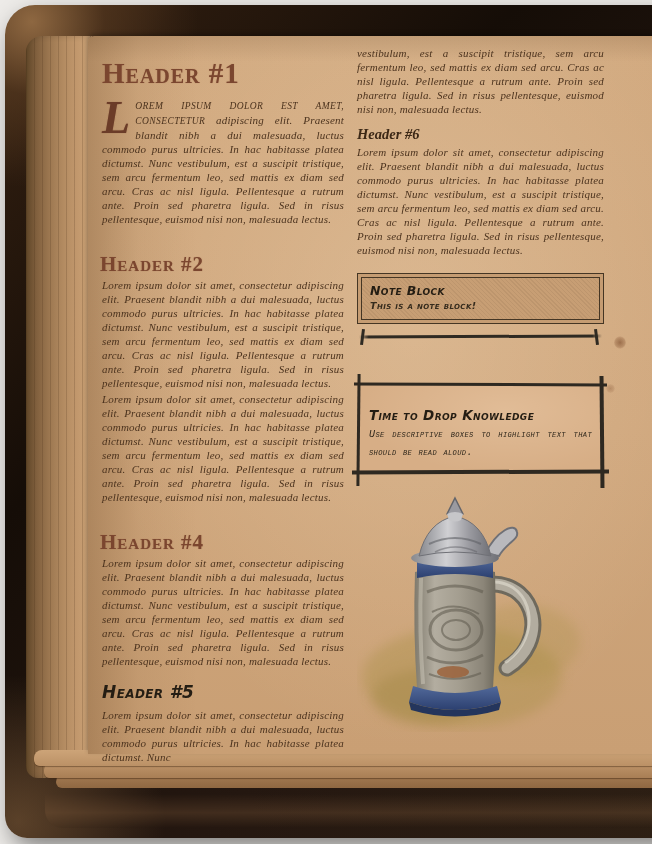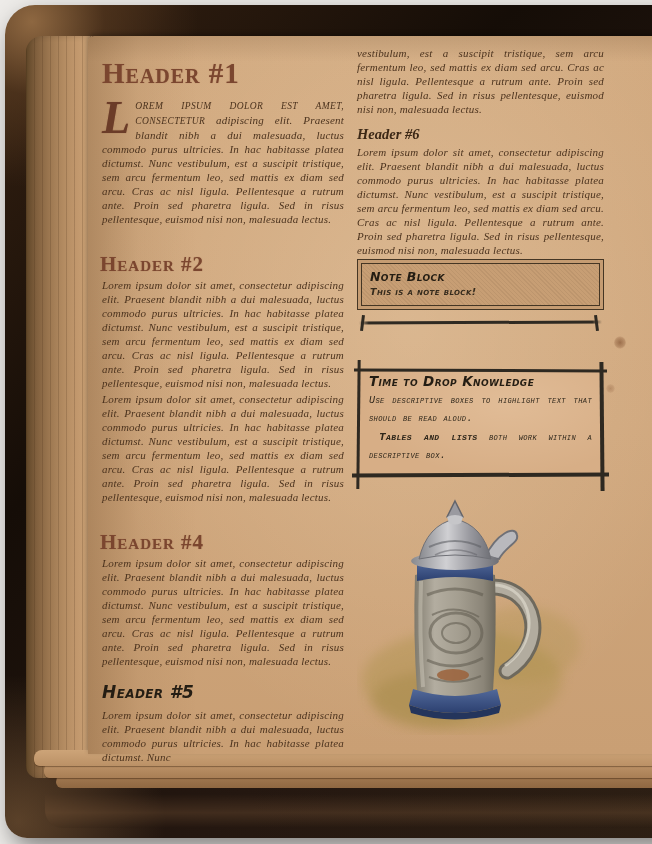--- a/index.html
+++ b/index.html
@@ -75,21 +75,21 @@
 
   .dropcap {
     float:left; font-family:"Liberation Serif", serif; font-weight:700;
     font-size:46px; line-height:36px; color:#6b3c28; padding:2px 5px 0 0;
     text-shadow:0 0 1px rgba(107,60,40,.5);
   }
   .firstline { font-variant:normal; text-transform:uppercase; font-size:9.5px; letter-spacing:.4px; }
 
   
   .note-outer {
-    margin-top:2px; border:1px solid #453624; padding:3px;
+    margin-top:16px; border:1px solid #453624; padding:3px;
     background:#c59c72;
   }
   .note-inner {
     border:1px solid #453624; padding:5px 8px 8px 8px;
     background:
       repeating-linear-gradient(45deg, rgba(55,35,18,.07) 0 1px, rgba(0,0,0,0) 1px 3px),
       #c79e74;
   }
   .note-title { font-size:12.5px; }
   .note-body  { font-size:9.5px; font-weight:700; color:#352b1d; margin-top:2px; }
@@ -100,21 +100,21 @@
     position:absolute; left:0; right:0; top:0; height:3px;
     background:linear-gradient(90deg, rgba(47,42,34,0) 0%, #2f2a22 4%, #2f2a22 96%, rgba(47,42,34,0) 100%);
     transform:rotate(-.25deg);
   }
   .hr-tick { position:absolute; width:3px; height:16px; top:-6px; background:#2f2a22; }
   .hr-tick.l { left:2px; transform:rotate(7deg); }
   .hr-tick.r { right:4px; transform:rotate(-7deg); }
 
   
   .desc-box {
-    position:relative; padding:4px 12px 12px 12px;
+    position:relative; padding:24px 12px 12px 12px;
     background:
       radial-gradient(ellipse at 60% 30%, rgba(255,230,200,.25) 0%, rgba(0,0,0,0) 70%),
       #d7ae86;
     margin-top: 44px;
   }
   .desc-bar { position:absolute; background:#2e2921; }
   .bar-top    { left:-3px; right:-3px; top:0; height:3px; transform:rotate(.2deg); }
   .bar-bottom { left:-5px; right:-5px; bottom:0; height:4px; transform:rotate(-.25deg); }
   .bar-left   { left:0; top:-9px; bottom:-12px; width:3px; transform:rotate(.6deg); }
   .bar-right  { right:0; top:-7px; bottom:-14px; width:4px; transform:rotate(-.5deg); }
@@ -183,21 +183,20 @@
         <div class="hr-tick r"></div>
       </div>
 
       <div class="desc-box">
         <div class="desc-bar bar-top"></div>
         <div class="desc-bar bar-bottom"></div>
         <div class="desc-bar bar-left"></div>
         <div class="desc-bar bar-right"></div>
         <div class="marker desc-title">Time to Drop Knowledge</div>
         <div class="marker desc-text">Use descriptive boxes to highlight text that should be read aloud.</div>
-        <div class="marker desc-text desc-text2"><span class="desc-lead">Tables and lists</span><span> both work within a descriptive box.</span></div>
       </div>
 
       <div class="stein-wrap">
         <svg width="247" height="240" viewBox="0 0 247 240">
           <defs>
             <linearGradient id="bodyG" x1="0" y1="0" x2="1" y2="0">
               <stop offset="0" stop-color="#7f7a6d"></stop>
               <stop offset=".25" stop-color="#b3ada0"></stop>
               <stop offset=".55" stop-color="#a49e90"></stop>
               <stop offset=".85" stop-color="#8b8578"></stop>

